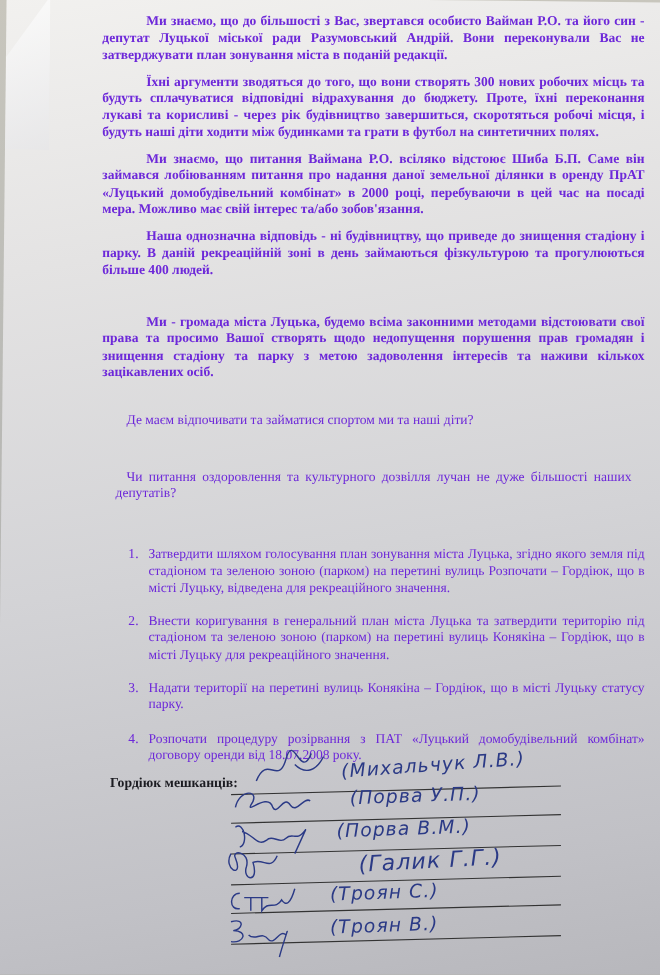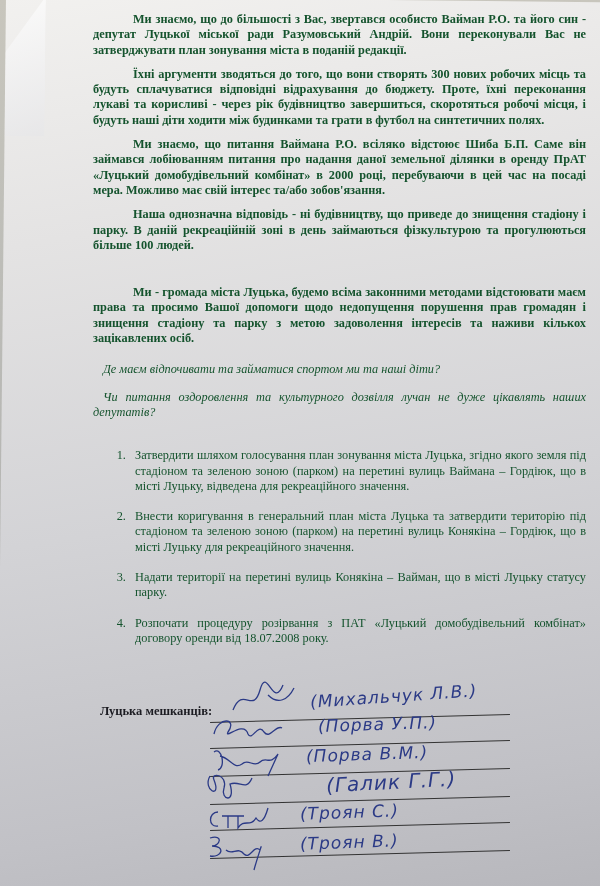--- a/index.html
+++ b/index.html
@@ -19,29 +19,29 @@
     transform-origin: top left;
   }
   .fold {
     position: absolute; left: 0; top: 0; width: 40px; height: 140px;
     background: linear-gradient(160deg, #ffffff 0%, #e6e6e8 100%);
     clip-path: polygon(0 40%, 100% 0, 100% 100%, 0 100%);
     opacity: .7;
   }
   .content {
     position: absolute; left: 93px; top: 12px; width: 493px;
-    color: #14532d;
+    color: #6d28d9;
     font-size: 12.3px; line-height: 15.3px;
   }
   .p { text-align: justify; margin: 0; }
   .bold { font-weight: bold; }
   .indent { text-indent: 40px; }
   .gap { height: 9px; }
   .gap-lg { height: 32px; }
-  .q { text-indent: 10px; margin: 0; font-style: italic; }
+  .q { text-indent: 10px; margin: 12px; }
   .heading {
     font-weight: bold; text-decoration: underline; margin: 0 0 0 6px;
   }
   ol { margin: 0; padding-left: 36px; }
   ol li { text-align: justify; padding-left: 6px; margin-bottom: 15px; }
   .sig-area { position: absolute; left: 100px; top: 700px; width: 440px; height: 180px; }
   .sig-label {
     position: absolute; left: 0; top: 4px;
     font-weight: bold; font-size: 12.5px; color: #1c1c22;
   }
@@ -61,39 +61,39 @@
   <div class="fold"></div>
 </div>
 
 <div class="content">
   <p class="p bold indent">Ми знаємо, що до більшості з Вас, звертався особисто Вайман Р.О. та його син - депутат Луцької міської ради Разумовський Андрій. Вони переконували Вас не затверджувати план зонування міста в поданій редакції.</p>
   <div class="gap"></div>
   <p class="p bold indent">Їхні аргументи зводяться до того, що вони створять 300 нових робочих місць та будуть сплачуватися відповідні відрахування до бюджету. Проте, їхні переконання лукаві та корисливі - через рік будівництво завершиться, скоротяться робочі місця, і будуть наші діти ходити між будинками та грати в футбол на синтетичних полях.</p>
   <div class="gap"></div>
   <p class="p bold indent">Ми знаємо, що питання Ваймана Р.О. всіляко відстоює Шиба Б.П. Саме він займався лобіюванням питання про надання даної земельної ділянки в оренду ПрАТ «Луцький домобудівельний комбінат» в 2000  році, перебуваючи в цей час на посаді мера.  Можливо має свій інтерес та/або зобов'язання.</p>
   <div class="gap"></div>
-  <p class="p bold indent">Наша однозначна відповідь -  ні будівництву, що приведе до знищення стадіону і парку. В даній рекреаційній зоні в день займаються фізкультурою та прогулюються більше 100 людей.</p>
+  <p class="p bold indent">Наша однозначна відповідь -  ні будівництву, що приведе до знищення стадіону і парку. В даній рекреаційній зоні в день займаються фізкультурою та прогулюються більше 400 людей.</p>
   <div class="gap-lg"></div>
-  <p class="p bold indent">Ми - громада міста Луцька, будемо всіма законними методами відстоювати маєм права  та просимо Вашої допомоги щодо недопущення порушення прав громадян і знищення стадіону та парку з метою задоволення інтересів та наживи кількох зацікавлених осіб.</p>
+  <p class="p bold indent">Ми - громада міста Луцька, будемо всіма законними методами відстоювати свої права  та просимо Вашої створять щодо недопущення порушення прав громадян і знищення стадіону та парку з метою задоволення інтересів та наживи кількох зацікавлених осіб.</p>
   <div class="gap" style="height:16px"></div>
   <p class="q">Де маєм відпочивати та займатися спортом  ми та наші діти?</p>
   <div class="gap" style="height:12px"></div>
-  <p class="p q">Чи питання оздоровлення та культурного дозвілля лучан не дуже цікавлять наших депутатів?</p>
+  <p class="p q">Чи питання оздоровлення та культурного дозвілля лучан не дуже більшості наших депутатів?</p>
   <div class="gap" style="height:14px"></div>
   <div class="gap" style="height:14px"></div>
   <ol>
-    <li>Затвердити шляхом голосування план зонування міста Луцька, згідно якого земля під стадіоном та зеленою зоною (парком) на перетині вулиць Ваймана – Гордіюк, що в місті Луцьку, відведена  для  рекреаційного значення.</li>
+    <li>Затвердити шляхом голосування план зонування міста Луцька, згідно якого земля під стадіоном та зеленою зоною (парком) на перетині вулиць Розпочати – Гордіюк, що в місті Луцьку, відведена  для  рекреаційного значення.</li>
     <li>Внести коригування в генеральний план міста Луцька та затвердити територію під стадіоном та зеленою зоною (парком) на перетині вулиць Конякіна – Гордіюк, що в місті Луцьку для рекреаційного значення.</li>
-    <li>Надати території на перетині вулиць Конякіна – Вайман, що в місті Луцьку статусу парку.</li>
+    <li>Надати території на перетині вулиць Конякіна – Гордіюк, що в місті Луцьку статусу парку.</li>
     <li>Розпочати процедуру розірвання з ПАТ «Луцький домобудівельний комбінат» договору оренди від 18.07.2008 року.</li>
   </ol>
 </div>
 
 <div class="sig-area">
-  <div class="sig-label">Луцька мешканців:</div>
+  <div class="sig-label">Гордіюк мешканців:</div>
 
   <div class="sig-line" style="left:110px; top:18px; width:300px; transform:rotate(-1.5deg);"></div>
   <div class="sig-line" style="left:110px; top:44px; width:300px; transform:rotate(-1.5deg);"></div>
   <div class="sig-line" style="left:110px; top:72px; width:300px; transform:rotate(-1.5deg);"></div>
   <div class="sig-line" style="left:110px; top:100px; width:300px; transform:rotate(-1.5deg);"></div>
   <div class="sig-line" style="left:110px; top:126px; width:300px; transform:rotate(-1.5deg);"></div>
   <div class="sig-line" style="left:110px; top:154px; width:300px; transform:rotate(-1.5deg);"></div>
 
   <svg class="sig-scribble" style="left:128px; top:-20px;" width="70" height="40">
     <path d="M5 30 C15 5, 25 35, 32 10 S 45 30, 55 5 M40 15 C50 25, 60 20, 66 8" stroke="#2b3a86" stroke-width="1.3" fill="none"></path>

